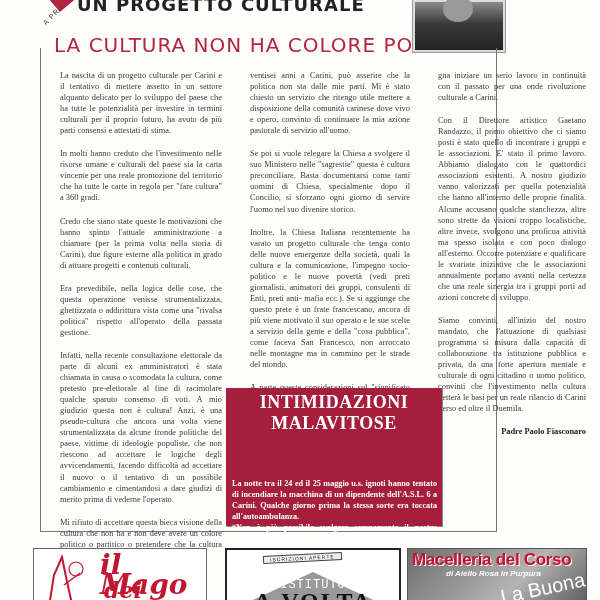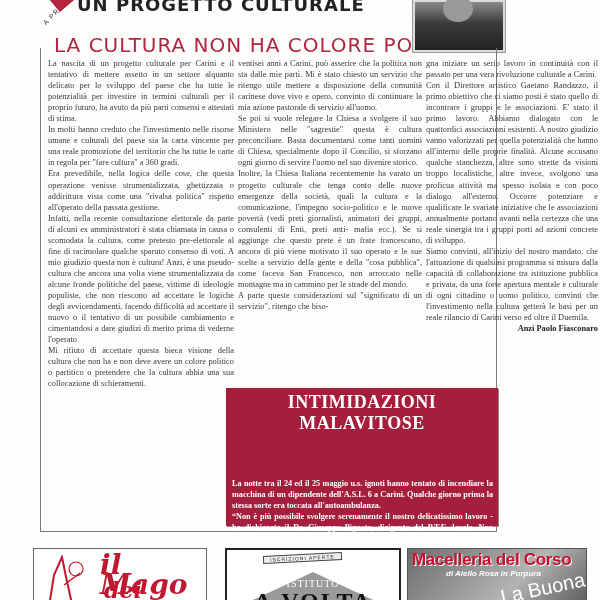--- a/index.html
+++ b/index.html
@@ -5,39 +5,39 @@
   html,body{margin:0;padding:0;}
   body{width:600px;height:600px;background:#fdfdfc;position:relative;overflow:hidden;font-family:"Liberation Serif",serif;color:#333;}
   .corner{position:absolute;left:38px;top:-14px;width:60px;height:34px;background:#b3243f;transform:rotate(-40deg);transform-origin:left top;}
   .corner-text{position:absolute;left:40px;top:10px;font-size:7px;color:#333;transform:rotate(-45deg);font-family:"Liberation Sans",sans-serif;letter-spacing:1px;}
   .kicker{position:absolute;left:77px;top:-6px;font-family:"DejaVu Sans",sans-serif;font-weight:bold;font-size:18px;letter-spacing:1px;color:#222;}
   .headline{position:absolute;left:54px;top:20px;font-family:"DejaVu Sans",sans-serif;font-size:20px;color:#b3243f;letter-spacing:1px;font-weight:normal;}
   .photo{position:absolute;left:413px;top:0;width:88px;height:48px;background:linear-gradient(180deg,#8a8a8a 0%,#3a3a3a 45%,#222 100%);border:2px solid #ddd;box-shadow:0 0 0 1px #999;}
   .photo .face{position:absolute;left:28px;top:-6px;width:30px;height:26px;border-radius:50%;background:#9a9a9a;}
   .frame{position:absolute;left:40px;top:48px;width:455px;height:483px;border:1px solid #777;border-top:none;}
   .col{position:absolute;font-size:8.4px;line-height:11.05px;text-align:justify;color:#3a3a3a;}
-  .col p{margin:0;text-indent:0;}
+  .col p{margin:12px;text-indent:0;}
   .col1{left:48px;top:58px;width:186px;}
   .col2{left:238px;top:58px;width:184px;}
   .col3{left:426px;top:58px;width:186px;width:172px;}
   .sig{text-align:right;font-weight:bold;color:#222;margin-top:2px;}
-  .redbox{position:absolute;left:226px;top:388px;width:272px;height:138px;background:#a51e3b;color:#fff;box-shadow:1px 1px 0 #888;}
+  .redbox{position:absolute;left:226px;top:388px;width:216px;height:138px;background:#a51e3b;color:#fff;box-shadow:1px 1px 0 #888;}
   .redbox h2{margin:0;padding-top:4px;text-align:center;font-family:"Liberation Serif",serif;font-size:18px;font-weight:bold;letter-spacing:0.5px;}
   .redbox .body{padding:2px 5px 0 6px;font-size:8.2px;line-height:11.1px;font-weight:bold;text-align:justify;margin-top:42px;}
   .redbox .body p{margin:0;}
   .ad{position:absolute;top:548px;height:60px;background:#fff;}
   .ad1{left:33px;width:172px;border:1px solid #666;}
   .ad2{left:225px;width:172px;border:2px solid #222;}
   .ad3{left:407px;width:178px;background:linear-gradient(135deg,#6c6c6c,#b4b4b4 60%,#585858);border:1px solid #555;}
   .mago-title{position:absolute;left:66px;top:6px;font-family:"DejaVu Serif",serif;font-style:italic;font-weight:bold;font-size:28px;color:#c01830;line-height:20px;}
   .mago-sub{position:absolute;left:70px;top:28px;font-family:"DejaVu Serif",serif;font-style:italic;font-weight:bold;font-size:22px;color:#c01830;}
   .wizard{position:absolute;left:6px;top:6px;width:46px;height:60px;}
   .banner{position:absolute;left:36px;top:4px;font-size:5px;letter-spacing:1px;color:#222;border:1px solid #444;padding:0 6px;background:#eee;font-family:"Liberation Sans",sans-serif;transform:rotate(-3deg);}
   .roof{position:absolute;left:0;top:22px;width:0;height:0;border-left:86px solid transparent;border-right:86px solid transparent;border-bottom:40px solid #999;}
-  .ist1{position:absolute;left:0;right:0;top:28px;text-align:center;font-family:Liberation Serif, serif;font-size:10px;color:#fff;letter-spacing:1px;}
+  .ist1{position:absolute;left:0;right:0;top:28px;text-align:center;font-family:Liberation Mono, monospace;font-size:12px;color:#fff;letter-spacing:1px;}
   .ist2{position:absolute;left:0;right:0;top:38px;text-align:center;font-family:"Liberation Serif",serif;font-size:24px;color:#111;letter-spacing:2px;font-weight:bold;}
   .mac-title{position:absolute;left:4px;top:1px;font-family:Liberation Sans, sans-serif;font-weight:bold;font-size:17px;color:#c8102e;text-shadow:1px 1px 0 #fff;letter-spacing:-0.3px;}
   .mac-sub{position:absolute;left:8px;top:20px;font-family:"Liberation Sans",sans-serif;font-weight:bold;font-size:8px;color:#fff;font-style:italic;padding-left:30px;}
   .mac-buona{position:absolute;left:92px;top:28px;font-family:"Liberation Sans",sans-serif;font-size:20px;color:#fff;transform:rotate(-12deg);}
 </style>
 </head>
 <body>
 
 <div class="corner"></div>
 <div class="corner-text">A PR...</div>
@@ -45,37 +45,38 @@
 <h1 class="headline">LA CULTURA NON HA COLORE POLITICO</h1>
 <div class="photo">
     <div class="face"></div>
   </div>
 
 <div class="frame"></div>
 
 <div class="col col1">
   <p>La nascita di un progetto culturale per Carini e il tentativo di mettere assetto in un settore alquanto delicato per lo sviluppo del paese che ha tutte le potenzialità per investire in termini culturali per il proprio futuro, ha avuto da più parti consensi e attestati di stima.</p>
   <p>In molti hanno creduto che l'investimento nelle risorse umane e culturali del paese sia la carta vincente per una reale promozione del territorio che ha tutte le carte in regola per "fare cultura" a 360 gradi.</p>
+  <p>Credo che siano state queste le motivazioni che hanno spinto l'attuale amministrazione a chiamare (per la prima volta nella storia di Carini), due figure esterne alla politica in grado di attuare progetti e contenuti culturali.</p>
   <p>Era prevedibile, nella logica delle cose, che questa operazione venisse strumentalizzata, ghettizzata o addirittura vista come una "rivalsa politica" rispetto all'operato della passata gestione.</p>
   <p>Infatti, nella recente consultazione elettorale da parte di alcuni ex amministratori è stata chiamata in causa o scomodata la cultura, come pretesto pre-elettorale al fine di racimolare qualche sparuto consenso di voti. A mio giudizio questa non è cultura! Anzi, è una pseudo-cultura che ancora una volta viene strumentalizzata da alcune fronde politiche del paese, vittime di ideologie populiste, che non riescono ad accettare le logiche degli avvicendamenti, facendo difficoltà ad accettare il nuovo o il tentativo di un possibile cambiamento e cimentandosi a dare giudizi di merito prima di vederne l'operato.</p>
   <p>Mi rifiuto di accettare questa bieca visione della cultura che non ha e non deve avere un colore politico o partitico o pretendere che la cultura abbia una sua collocazione di schieramenti.</p>
 </div>
 
 <div class="col col2">
   <p>ventisei anni a Carini, può asserire che la politica non sta dalle mie parti. Mi è stato chiesto un servizio che ritengo utile mettere a disposizione della comunità carinese dove vivo e opero, convinto di continuare la mia azione pastorale di servizio all'uomo.</p>
   <p>Se poi si vuole relegare la Chiesa a svolgere il suo Ministero nelle "sagrestie" questa è cultura preconciliare. Basta documentarsi come tanti uomini di Chiesa, specialmente dopo il Concilio, si sforzano ogni giorno di servire l'uomo nel suo divenire storico.</p>
   <p>Inoltre, la Chiesa Italiana recentemente ha varato un progetto culturale che tenga conto delle nuove emergenze della società, quali la cultura e la comunicazione, l'impegno socio-politico e le nuove povertà (vedi preti giornalisti, animatori dei gruppi, consulenti di Enti, preti anti- mafia ecc.). Se si aggiunge che questo prete è un frate francescano, ancora di più viene motivato il suo operato e le sue scelte a servizio della gente e della "cosa pubblica", come faceva San Francesco, non arroccato nelle montagne ma in cammino per le strade del mondo.</p>
   <p>A parte queste considerazioni sul "significato di un servizio", ritengo che biso-</p>
 </div>
 
 <div class="col col3">
-  <p>gna iniziare un serio lavoro in continuità con il passato per una vera rivoluzione culturale a Carini.</p>
+  <p>gna iniziare un serio lavoro in continuità con il passato per una onde rivoluzione culturale a Carini.</p>
   <p>Con il Direttore artistico Gaetano Randazzo, il primo obiettivo che ci siamo posti è stato quello di incontrare i gruppi e le associazioni. E' stato il primo lavoro. Abbiamo dialogato con le quattordici associazioni esistenti. A nostro giudizio vanno valorizzati per quella potenzialità che hanno all'interno delle proprie finalità. Alcune accusano qualche stanchezza, altre sono strette da visioni troppo localistiche, altre invece, svolgono una proficua attività ma spesso isolata e con poco dialogo all'esterno. Occorre potenziare e qualificare le svariate iniziative che le associazioni annualmente portano avanti nella certezza che una reale sinergia tra i gruppi porti ad azioni concrete di sviluppo.</p>
   <p>Siamo convinti, all'inizio del nostro mandato, che l'attuazione di qualsiasi programma si misura dalla capacità di collaborazione tra istituzione pubblica e privata, da una forte apertura mentale e culturale di ogni cittadino o uomo politico, convinti che l'investimento nella cultura getterà le basi per un reale rilancio di Carini verso ed oltre il Duemila.</p>
-  <p class="sig">Anzi Paolo Fiasconaro</p>
+  <p class="sig">Padre Paolo Fiasconaro</p>
 </div>
 
 <div class="redbox">
   <h2>INTIMIDAZIONI MALAVITOSE</h2>
   <div class="body">
     <p>La notte tra il 24 ed il 25 maggio u.s. ignoti hanno tentato di incendiare la macchina di un dipendente dell'A.S.L. 6 a Carini. Qualche giorno prima la stessa sorte era toccata all'autoambulanza.</p>
     <p>“Non è più possibile svolgere serenamente il nostro delicatissimo lavoro - ha dichiarato il Dr. Giuseppe Pignato, dirigente del P.T.E. locale. Non possiamo più vivere in questa continua attesa nell'incerto domani”. Insieme ai rappresentanti sindacali e a tutti gli operatori sanitari dell'ex Presidio Ospedaliero S. Spirito di Carini, chiede al Sindaco ed alle autorità preposte al controllo del territorio di far svolgere una più attenta sorveglianza onde impedire ulteriori fatti criminosi.</p>
   </div>
 </div>
 

